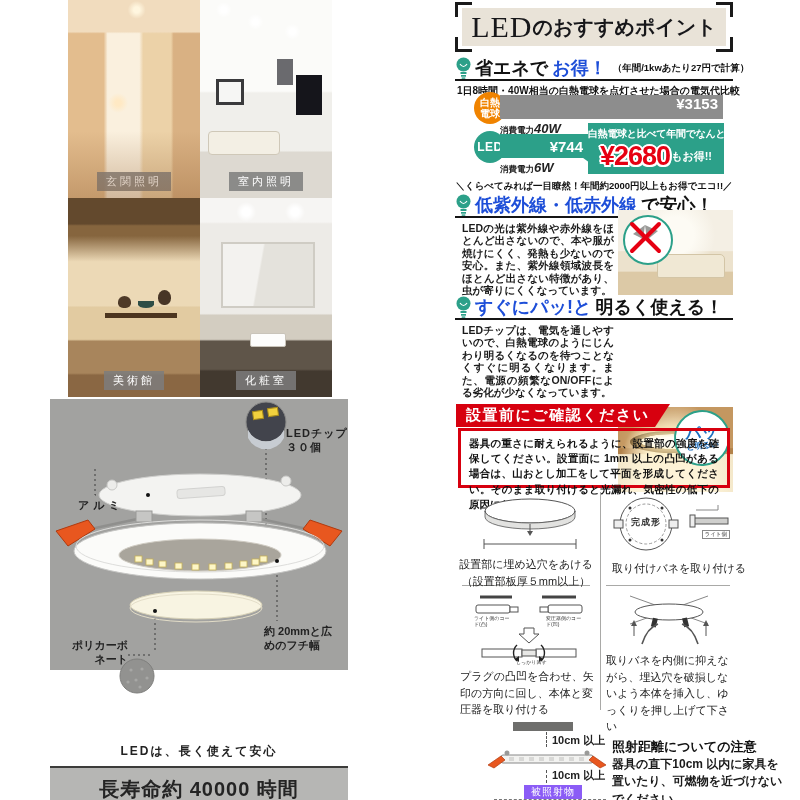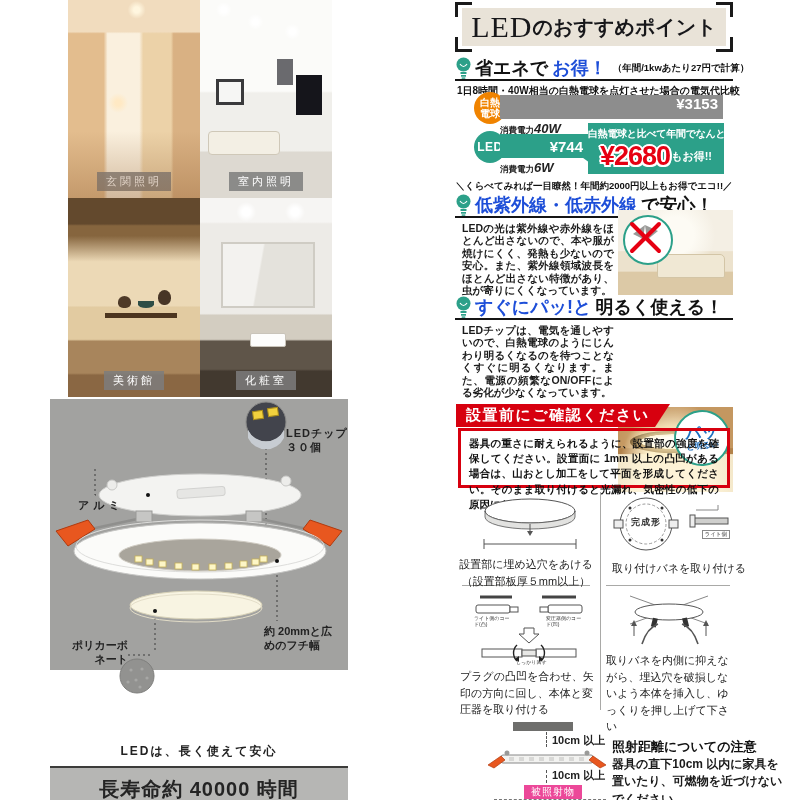--- a/index.html
+++ b/index.html
@@ -124,21 +124,21 @@
   #steps-vline{left:600px;top:492px;width:1px;height:218px;background:#a9a9a7;}
   .steps-hline{height:1px;background:#a9a9a7;}
   .tiny{position:absolute;font-size:5px;color:#333;line-height:1.1;}
   .stepbox{position:absolute;}
   #step2-label{position:absolute;left:12px;top:22px;width:52px;text-align:center;font-size:9px;font-weight:bold;color:#333;letter-spacing:1px;}
   #step2-side-label{position:absolute;right:2px;top:36px;font-size:5.5px;color:#333;border:1px solid #888;padding:0 2px;background:#fff;}
 
   #dist-ceiling{left:513px;top:722px;width:60px;height:9px;background:#6e6e6c;}
   .dist-dash{width:1px;border-left:1px dashed #555;}
   .dist-label{font-size:11px;font-weight:bold;color:#222;}
-  #dist-object{left:524px;top:785px;width:58px;height:14px;background:#ec4899;color:#fff;font-size:10px;
+  #dist-object{left:524px;top:785px;width:58px;height:14px;background:#8b5cf6;color:#fff;font-size:10px;
     display:flex;align-items:center;justify-content:center;letter-spacing:1px;}
   #dist-bottomline{left:494px;top:799px;width:112px;border-top:1px dashed #777;}
   #dist-title{left:612px;top:738px;font-size:13px;font-weight:bold;color:#111;}
   #dist-body{left:612px;top:756px;width:178px;font-size:12px;font-weight:bold;color:#1a1a1a;line-height:1.45;}
 </style>
 </head>
 <body>
 
 <div id="stage">
 

